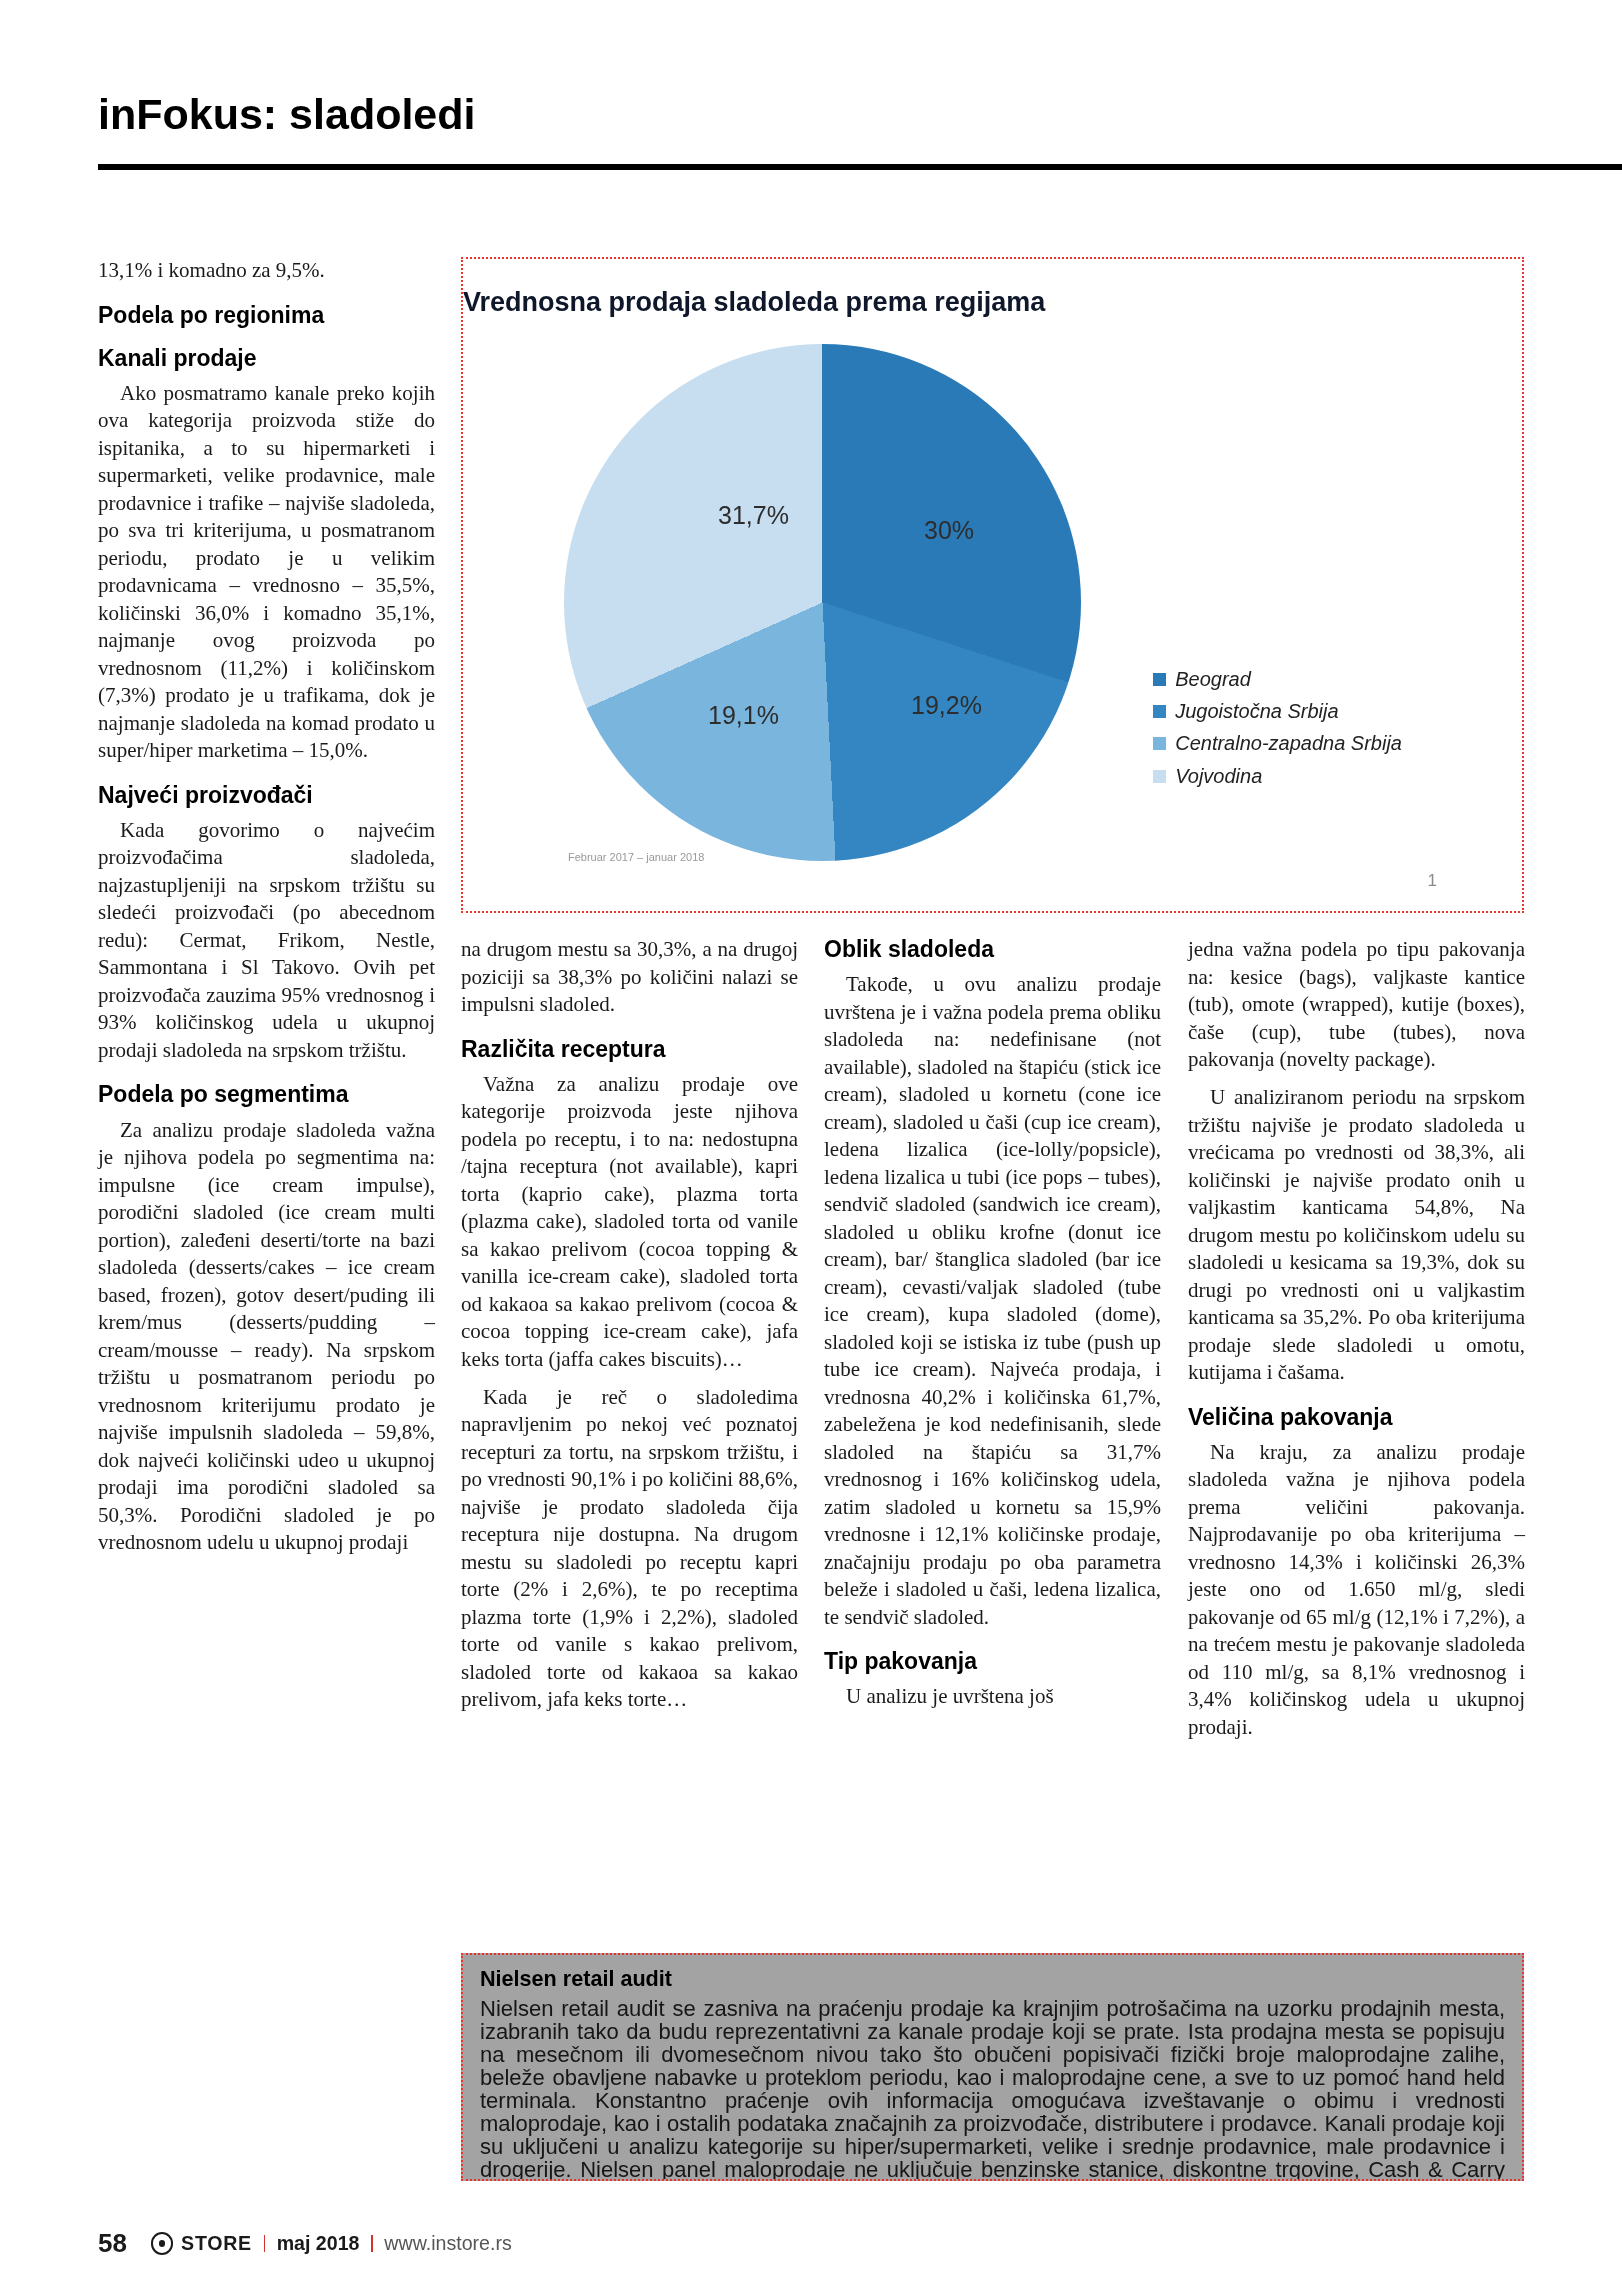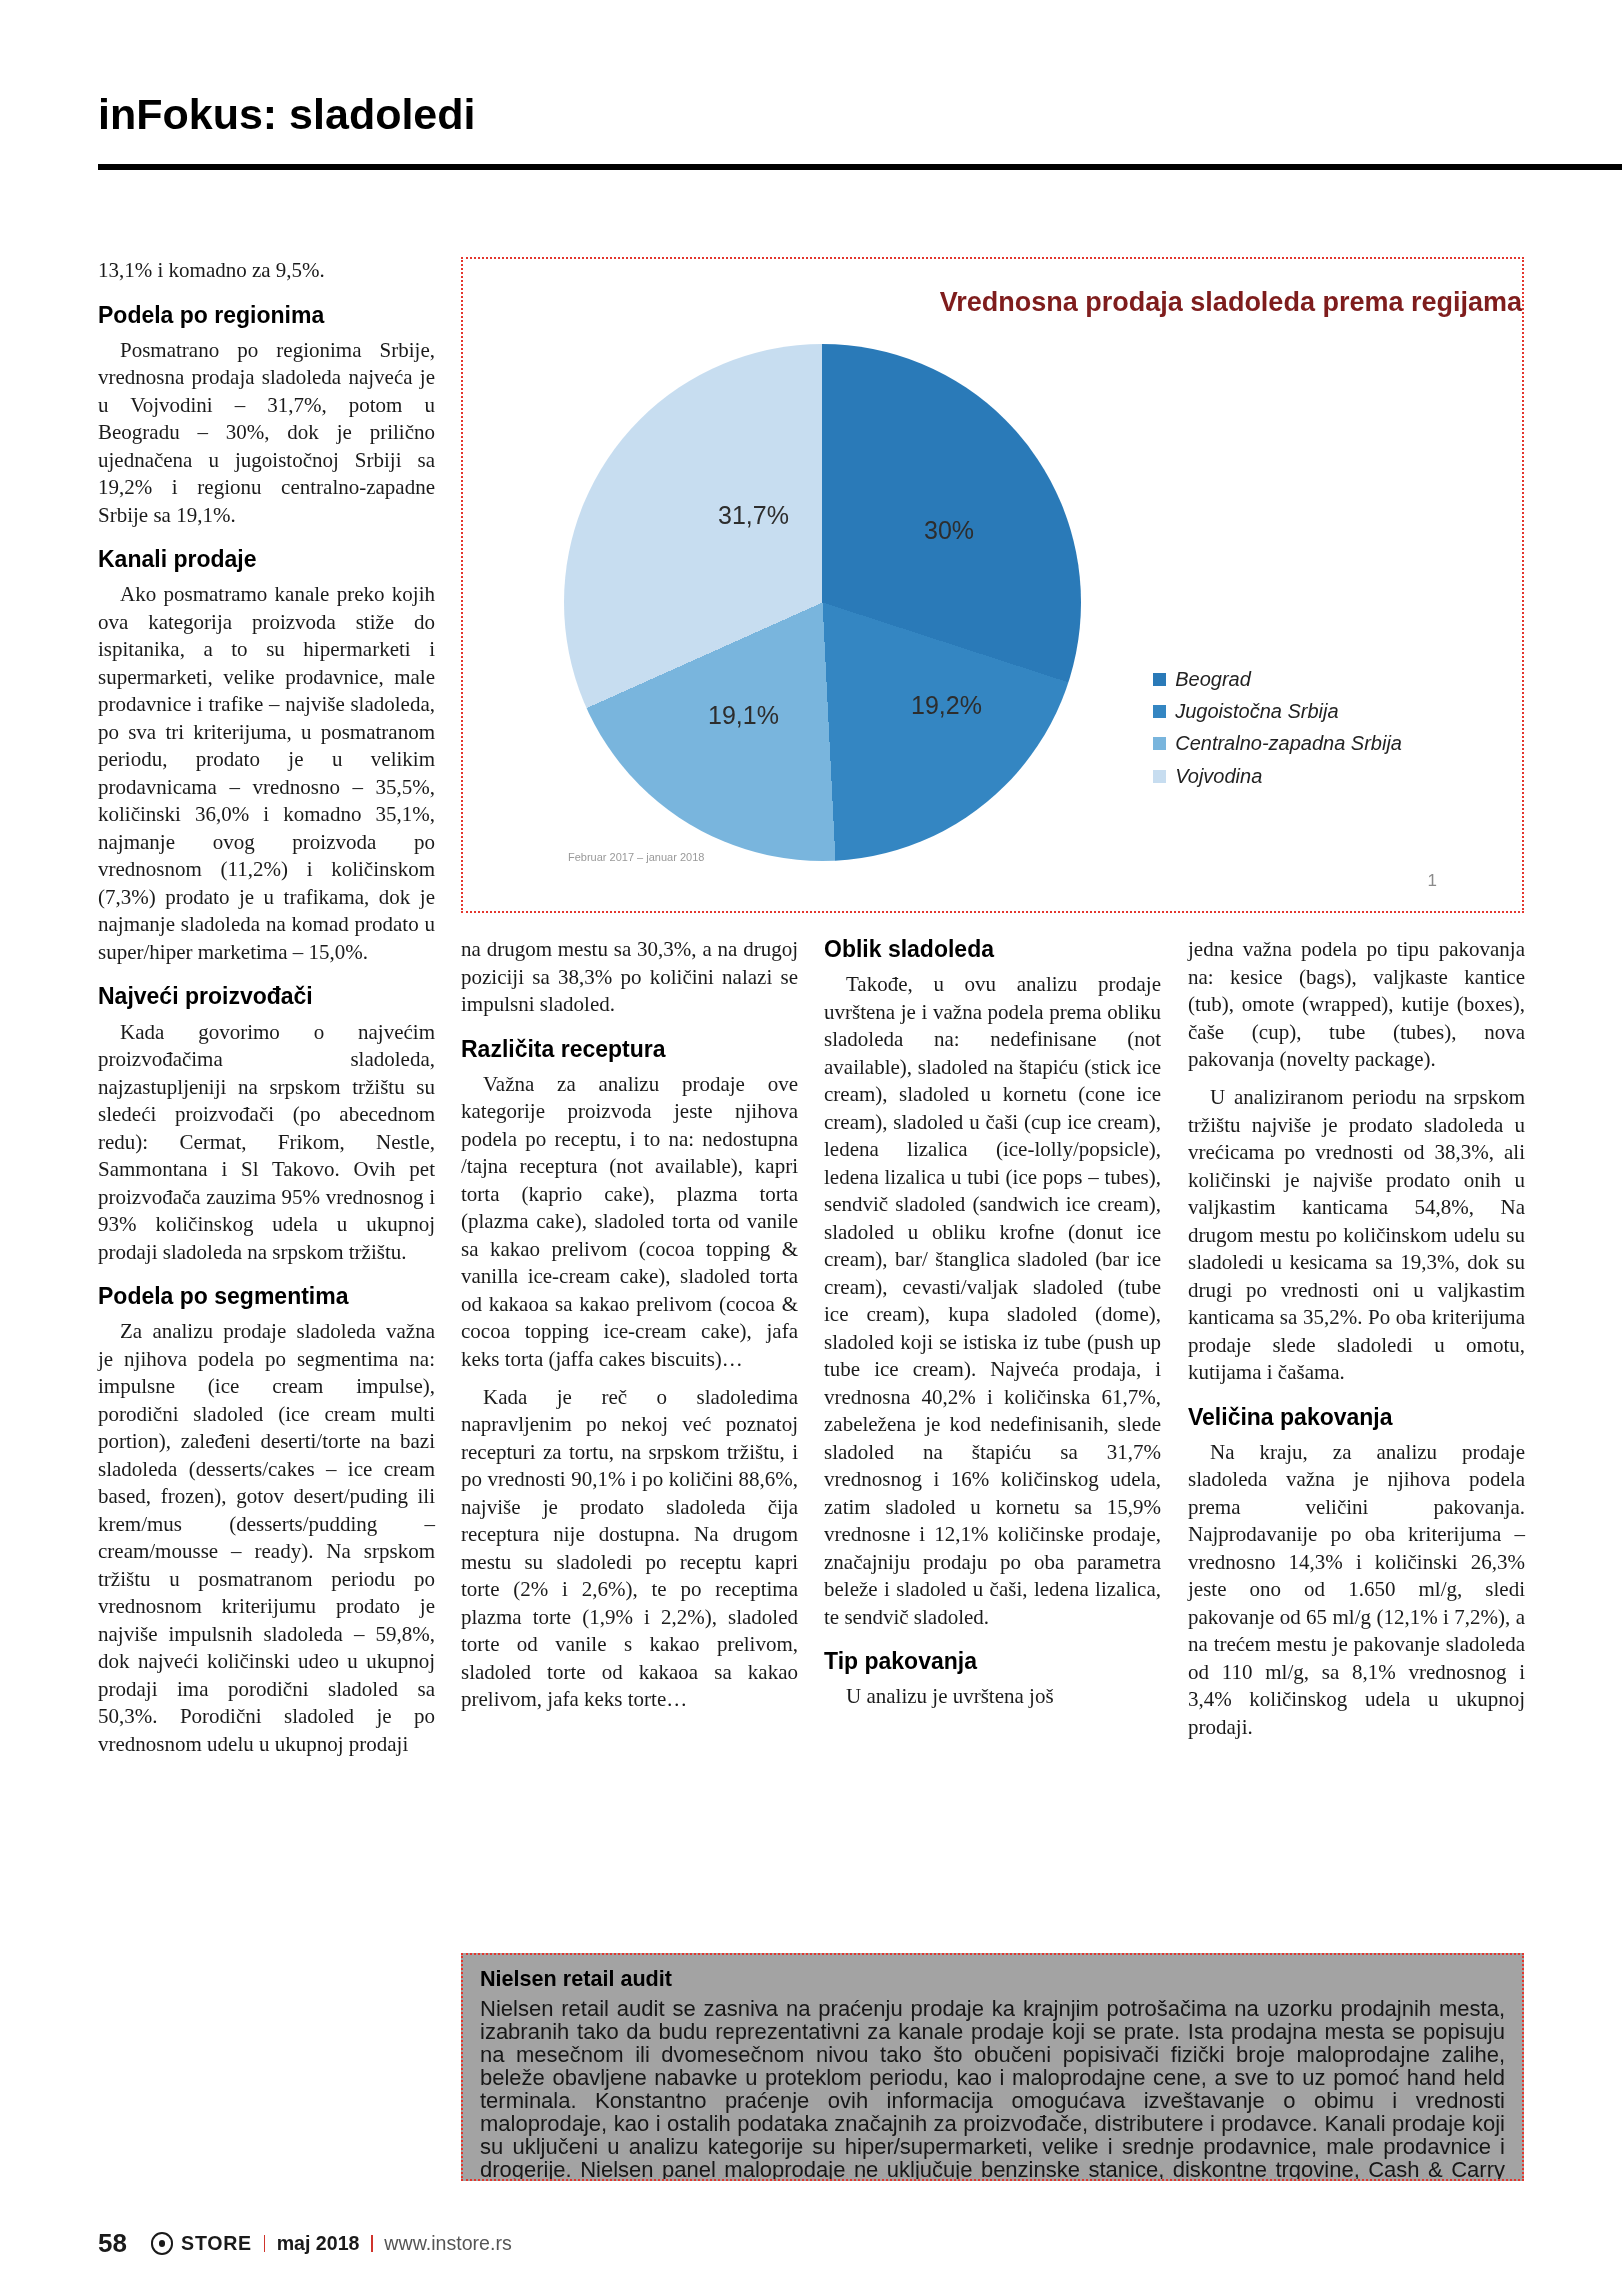--- a/index.html
+++ b/index.html
@@ -43,23 +43,23 @@
   
   #chart-box {
     position: absolute; left: 461px; top: 257px;
     width: 1063px; height: 656px;
     box-sizing: border-box;
     border: 2px dotted #e4362d;
     background: #fff;
   }
   .chart-title {
     position: absolute; left: 0; top: 27.5px; width: 100%;
-    text-align: right;
-    font-family: "Liberation Sans", sans-serif;
-    font-weight: bold; font-size: 27px; color: #7f1d1d;
+    text-align: left;
+    font-family: "Liberation Sans", sans-serif;
+    font-weight: bold; font-size: 27px; color: #0f172a;
     margin: 0;
   }
   .pie {
     position: absolute; left: 101px; top: 85px;
     width: 517px; height: 517px; border-radius: 50%;
   }
   .pie-label {
     position: absolute;
     font-family: "Liberation Sans", sans-serif;
     font-size: 25px; color: #2d2d2d;
@@ -132,21 +132,20 @@
 </style>
 </head>
 <body>
 
 <h1 class="page-title">inFokus: sladoledi</h1>
 <div class="header-rule"></div>
 
 <div class="col" id="col1">
   <p class="para noindent">13,1% i komadno za 9,5%.</p>
   <h3 class="subhead">Podela po regionima</h3>
-  <p class="para">Posmatrano po regionima Srbije, vrednosna prodaja sladoleda najveća je u Vojvodini – 31,7%, potom u Beogradu – 30%, dok je prilično ujednačena u jugoistočnoj Srbiji sa 19,2% i regionu centralno-zapadne Srbije sa 19,1%.</p>
   <h3 class="subhead">Kanali prodaje</h3>
   <p class="para">Ako posmatramo kanale preko kojih ova kategorija proizvoda stiže do ispitanika, a to su hipermarketi i supermarketi, velike prodavnice, male prodavnice i trafike – najviše sladoleda, po sva tri kriterijuma, u posmatranom periodu, prodato je u velikim prodavnicama – vrednosno – 35,5%, količinski 36,0% i komadno 35,1%, najmanje ovog proizvoda po vrednosnom (11,2%) i količinskom (7,3%) prodato je u trafikama, dok je najmanje sladoleda na komad prodato u super/hiper marketima – 15,0%.</p>
   <h3 class="subhead">Najveći proizvođači</h3>
   <p class="para">Kada govorimo o najvećim proizvođačima sladoleda, najzastupljeniji na srpskom tržištu su sledeći proizvođači (po abecednom redu): Cermat, Frikom, Nestle, Sammontana i Sl Takovo. Ovih pet proizvođača zauzima 95% vrednosnog i 93% količinskog udela u ukupnoj prodaji sladoleda na srpskom tržištu.</p>
   <h3 class="subhead">Podela po segmentima</h3>
   <p class="para">Za analizu prodaje sladoleda važna je njihova podela po segmentima na: impulsne (ice cream impulse), porodični sladoled (ice cream multi portion), zaleđeni deserti/torte na bazi sladoleda (desserts/cakes – ice cream based, frozen), gotov desert/puding ili krem/mus (desserts/pudding – cream/mousse – ready). Na srpskom tržištu u posmatranom periodu po vrednosnom kriterijumu prodato je najviše impulsnih sladoleda – 59,8%, dok najveći količinski udeo u ukupnoj prodaji ima porodični sladoled sa 50,3%. Porodični sladoled je po vrednosnom udelu u ukupnoj prodaji</p>
 </div>
 
 <div id="chart-box">
   <h2 class="chart-title">Vrednosna prodaja sladoleda prema regijama</h2>

